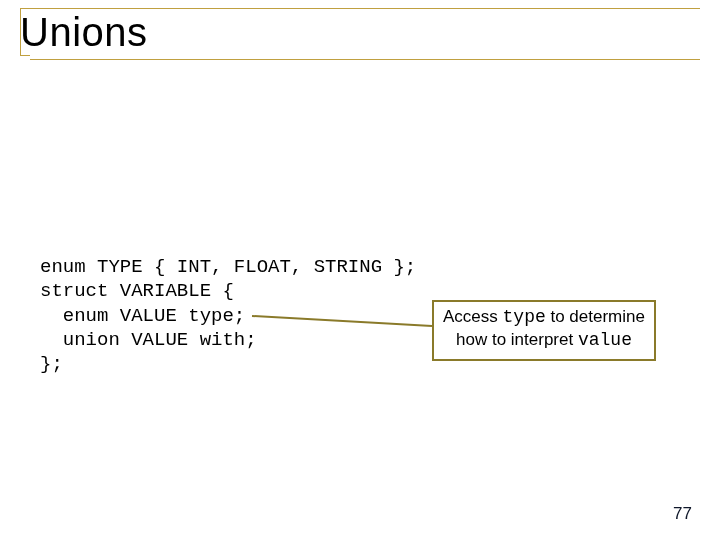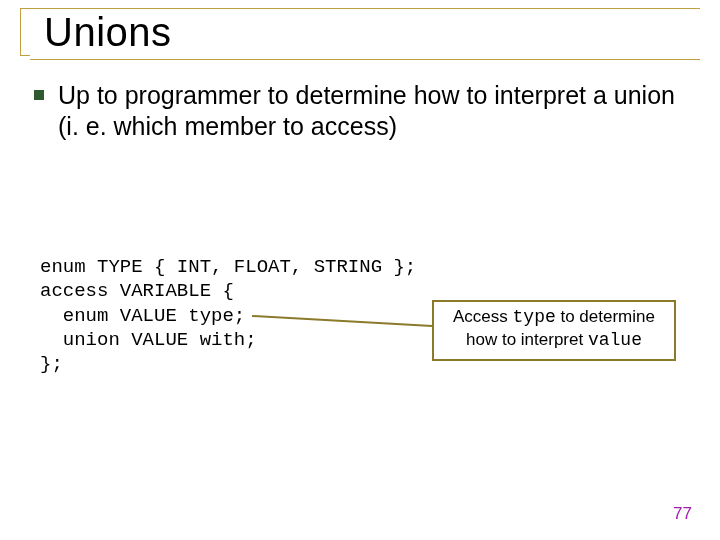--- a/index.html
+++ b/index.html
@@ -25,21 +25,20 @@
   .title-accent {
     position: absolute;
     left: 0; top: 0;
     width: 10px; height: 48px;
     border-left: 1px solid #c0a040;
     border-bottom: 1px solid #c0a040;
   }
   .title {
     font-size: 40px;
     color: #000;
-    padding-left: 24px;
     padding-top: 2px;
     letter-spacing: 0.5px;
   }
   .title-rule-bottom {
     border-top: 1px solid #c0a040;
     margin-top: 4px;
     margin-left: 10px;
   }
   .content {
     position: absolute;
@@ -72,21 +71,21 @@
     font-family: "Courier New", monospace;
     font-size: 19px;
     line-height: 1.28;
     color: #000;
     white-space: pre;
   }
   .callout {
     position: absolute;
     left: 432px;
     top: 300px;
-    width: 244px;
+    width: 224px;
     border: 2px solid #8a7a2a;
     background: #fff;
     text-align: center;
     font-size: 17px;
     line-height: 1.3;
     padding: 4px 6px 6px;
     color: #000;
   }
   .callout .mono {
     font-family: "Courier New", monospace;
@@ -96,42 +95,38 @@
     position: absolute;
     left: 0; top: 0;
     width: 720px; height: 540px;
     pointer-events: none;
   }
   .page-num {
     position: absolute;
     right: 28px;
     bottom: 16px;
     font-size: 17px;
-    color: #a21caf;
+    color: #0f172a;
   }
 </style>
 </head>
 <body>
 
 <div class="title-wrap">
   <div class="title-rule-top"></div>
   <div class="title-accent"></div>
   <div class="title">Unions</div>
   <div class="title-rule-bottom"></div>
 </div>
 
 <div class="content">
-  <div class="bullet-row">
-    <div class="bullet"></div>
-    <div class="bullet-text">Up to programmer to determine how to interpret a union (i. e. which member to access)</div>
-  </div>
 </div>
 
 <div class="code-block"><span>enum TYPE { INT, FLOAT, STRING };</span>
-<span>access VARIABLE {</span>
+<span>struct VARIABLE {</span>
 <span>  enum VALUE type;</span>
 <span>  union VALUE with;</span>
 <span>};</span></div>
 
 <svg class="connector">
   <line x1="252" y1="316" x2="432" y2="326" stroke="#8a7a2a" stroke-width="2"></line>
 </svg>
 
 <div class="callout">
   <span>Access </span><span class="mono">type</span><span> to determine how to interpret </span><span class="mono">value</span>

